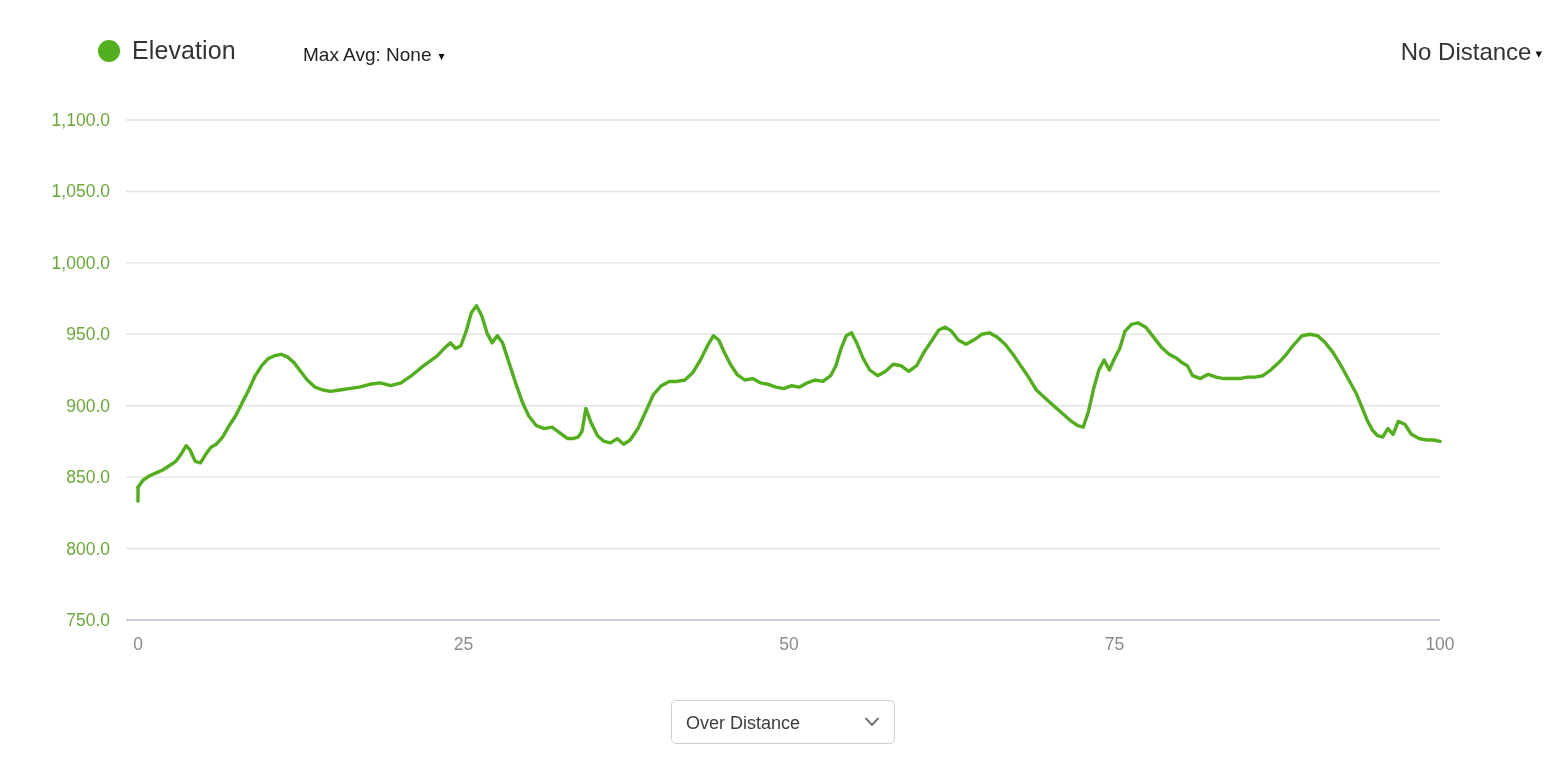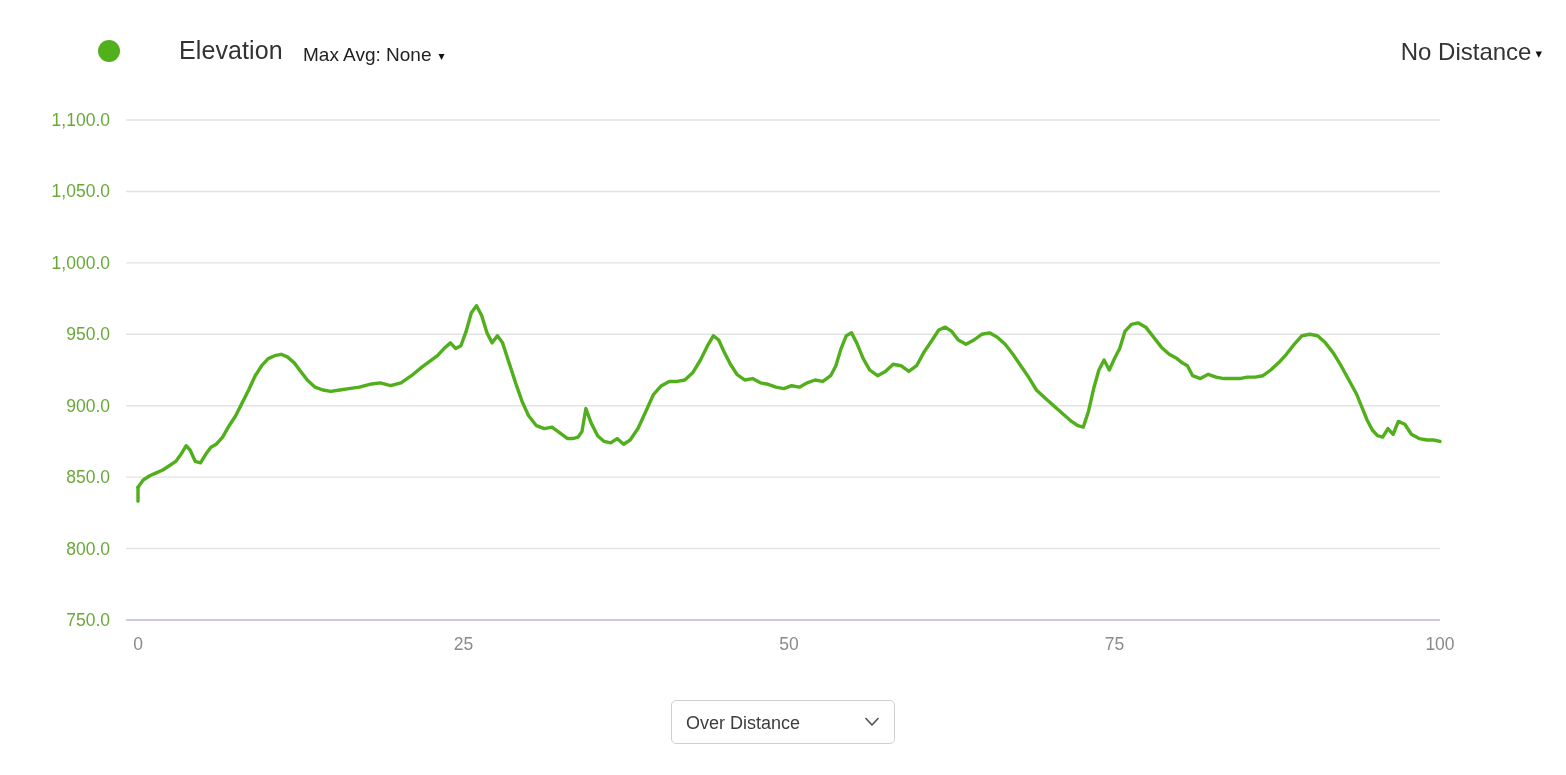--- a/index.html
+++ b/index.html
@@ -27,21 +27,20 @@
     left: 0;
     width: 1566px;
     height: 100px;
   }
   .legend-group {
     position: absolute;
     left: 98px;
     top: 38px;
     display: flex;
     align-items: center;
-    gap: 47px;
   }
   .legend-dot {
     width: 22px;
     height: 22px;
     border-radius: 50%;
     background: #52b01d;
     display: inline-block;
   }
   .legend-label {
     margin-left: 12px;

